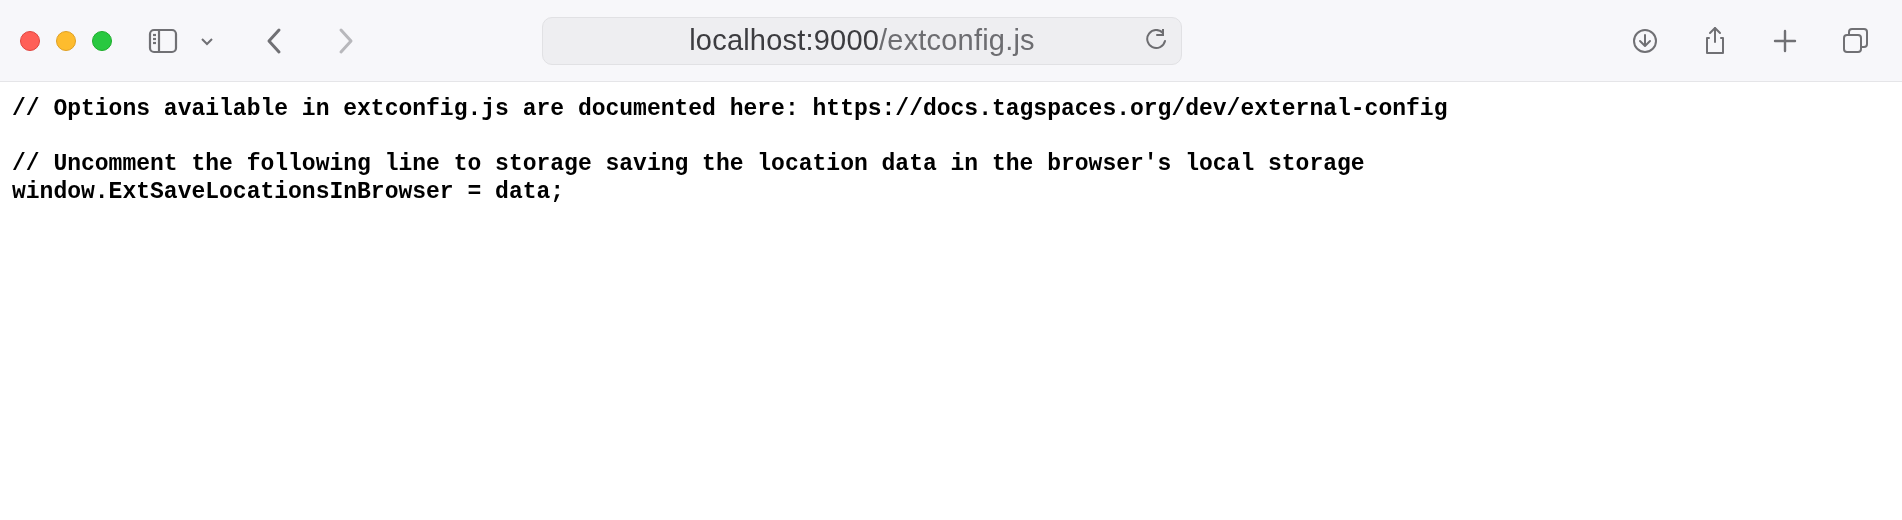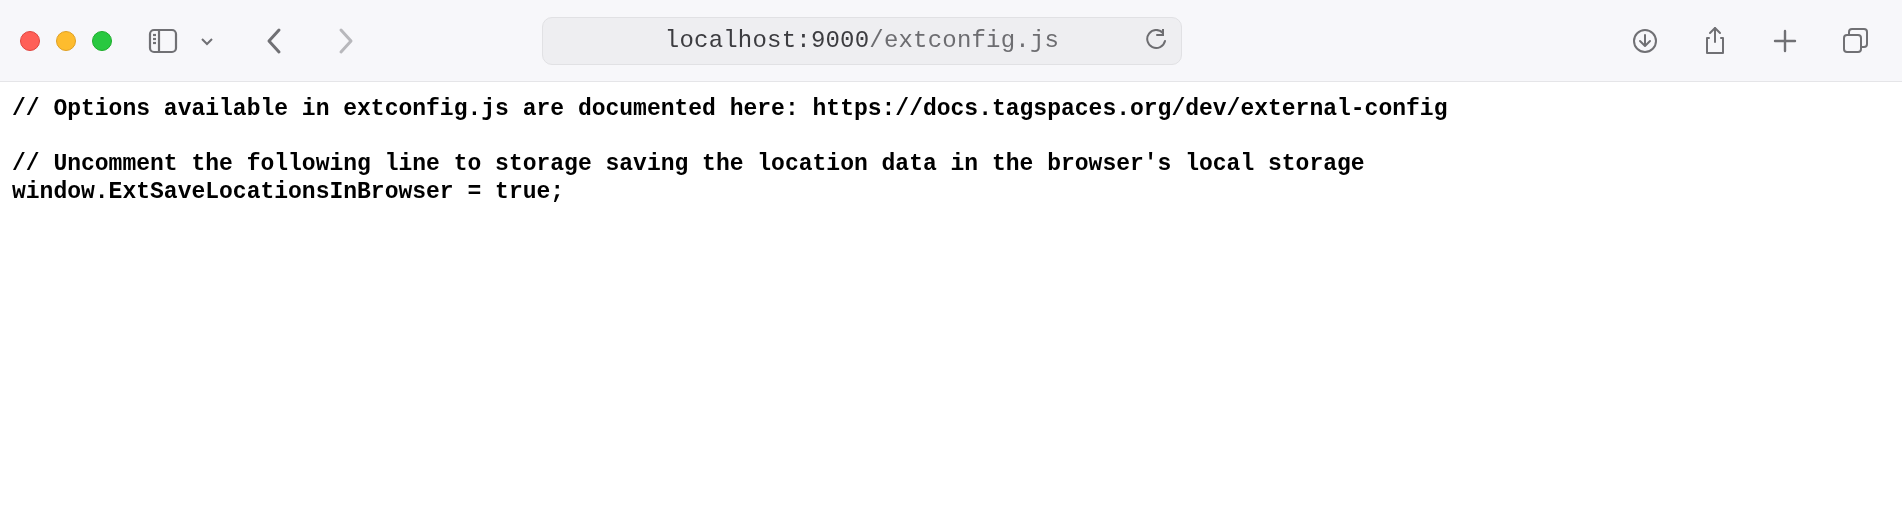--- a/index.html
+++ b/index.html
@@ -75,25 +75,24 @@
       border-radius: 10px;
       display: flex;
       align-items: center;
       padding: 0 14px;
       color: #6c6c70;
       position: relative;
     }
     .addr-text {
       flex: 1;
       text-align: center;
-      font-size: 24px;
+      font-size: 29px;
       color: #6d6d71;
       white-space: nowrap;
       letter-spacing: 0.2px;
-      font-family: Liberation Mono, monospace;
     }
     .addr-text .host { color: #3c3c40; }
     .addr-reload {
       position: absolute;
       right: 14px;
       top: 50%;
       transform: translateY(-50%);
       color: #6d6d71;
       display: flex;
       align-items: center;
@@ -197,13 +196,13 @@
         <rect x="3" y="8" width="17" height="17" rx="3"></rect>
         <path d="M 8 8 V 5 a 3 3 0 0 1 3 -3 h 12 a 3 3 0 0 1 3 3 v 12 a 3 3 0 0 1 -3 3 h -3"></path>
       </svg>
     </div>
   </div>
 </div>
 
 <pre class="content"><span>// Options available in extconfig.js are documented here: https://docs.tagspaces.org/dev/external-config</span>
 <span></span>
 <span>// Uncomment the following line to storage saving the location data in the browser's local storage</span>
-<span>window.ExtSaveLocationsInBrowser = true;</span></pre>
+<span>window.ExtSaveLocationsInBrowser = data;</span></pre>
 
 </body></html>

